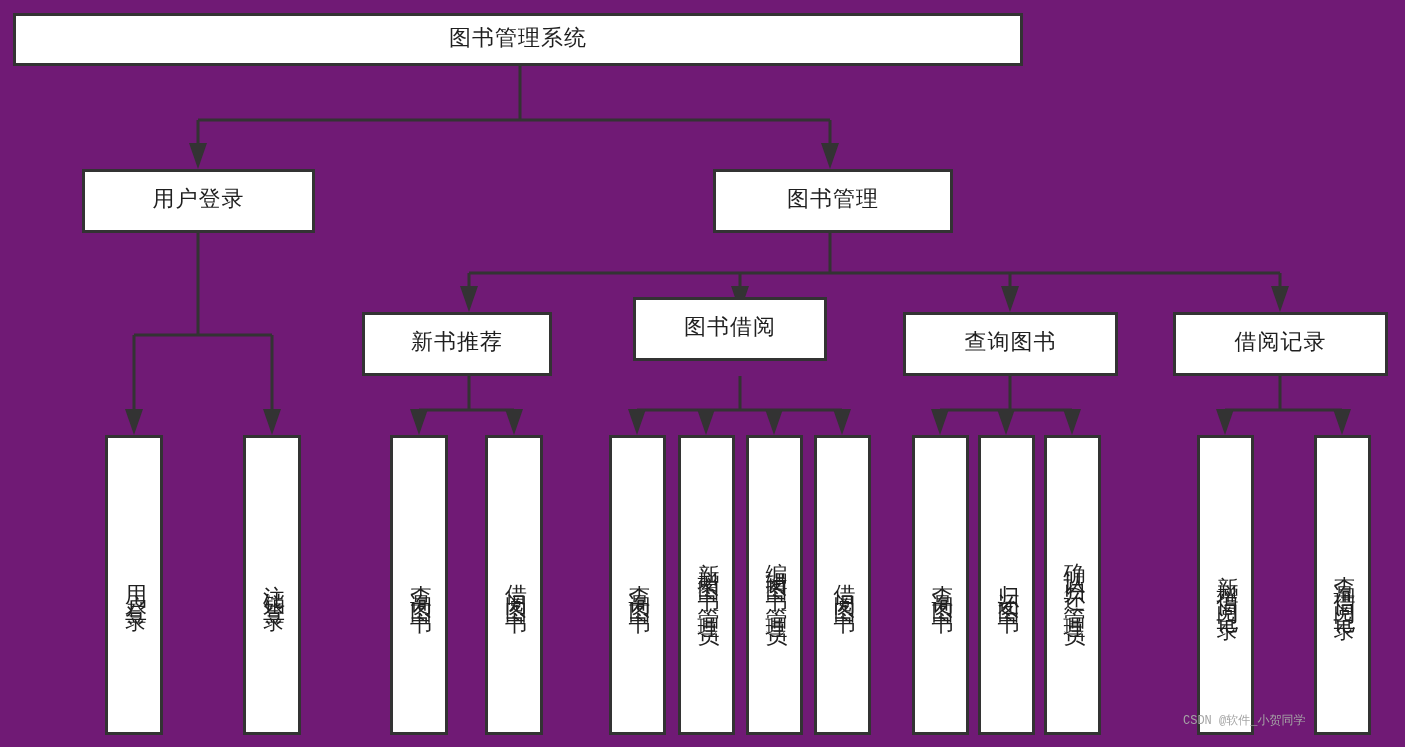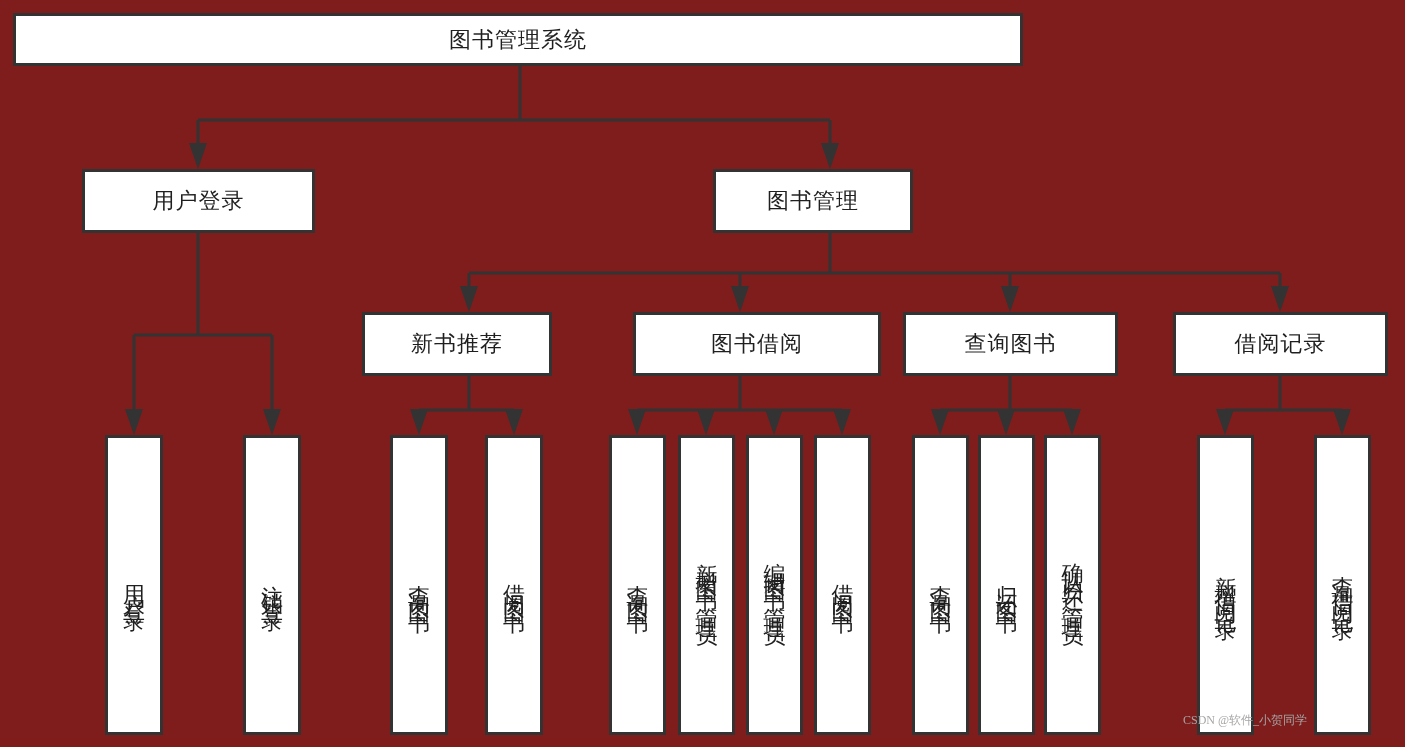--- a/index.html
+++ b/index.html
@@ -1,18 +1,18 @@
 <!DOCTYPE html>
 <html><head>
 <meta charset="utf-8">
 <style>
   html,body{margin:0;padding:0;background:#fff;}
   .stage{
-    position:relative;width:1405px;height:747px;background:#7f1d1d;overflow:hidden;
-    font-family:Liberation Serif, serif;color:#1f1f1f;
+    position:relative;width:1405px;height:747px;background:#701a75;overflow:hidden;
+    font-family:Liberation Mono, monospace;color:#1f1f1f;
   }
   .lines{position:absolute;left:0;top:0;}
   .box{
     position:absolute;box-sizing:border-box;border:3px solid #333333;background:#ffffff;
     display:flex;align-items:center;justify-content:center;
     font-size:22px;letter-spacing:1px;line-height:1;text-align:center;
   }
   .v{
     writing-mode:vertical-rl;text-orientation:mixed;
     letter-spacing:9px;font-size:22px;
@@ -70,24 +70,24 @@
       <polygon points="997,409 1015,409 1006,435"></polygon>
       <polygon points="1063,409 1081,409 1072,435"></polygon>
       <polygon points="1216,409 1234,409 1225,435"></polygon>
       <polygon points="1333,409 1351,409 1342,435"></polygon>
     </g>
   </svg>
 
   <div class="box" style="left:13px;top:13px;width:1010px;height:53px">图书管理系统</div>
 
   <div class="box" style="left:82px;top:169px;width:233px;height:64px">用户登录</div>
-  <div class="box" style="left:713px;top:169px;width:200px;height:64px">图书管理</div>
+  <div class="box" style="left:713px;top:169px;width:240px;height:64px">图书管理</div>
 
   <div class="box" style="left:362px;top:312px;width:190px;height:64px">新书推荐</div>
-  <div class="box" style="left:633px;top:312px;width:248px;height:64px">图书借阅</div>
+  <div class="box" style="left:633px;top:297px;width:194px;height:64px">图书借阅</div>
   <div class="box" style="left:903px;top:312px;width:215px;height:64px">查询图书</div>
   <div class="box" style="left:1173px;top:312px;width:215px;height:64px">借阅记录</div>
 
   <div class="box v" style="left:105px;top:435px;width:58px;height:300px">用户登录</div>
   <div class="box v" style="left:243px;top:435px;width:58px;height:300px">注销登录</div>
 
   <div class="box v" style="left:390px;top:435px;width:58px;height:300px">查询图书</div>
   <div class="box v" style="left:485px;top:435px;width:58px;height:300px">借阅图书</div>
 
   <div class="box v" style="left:609px;top:435px;width:57px;height:300px">查询图书</div>

